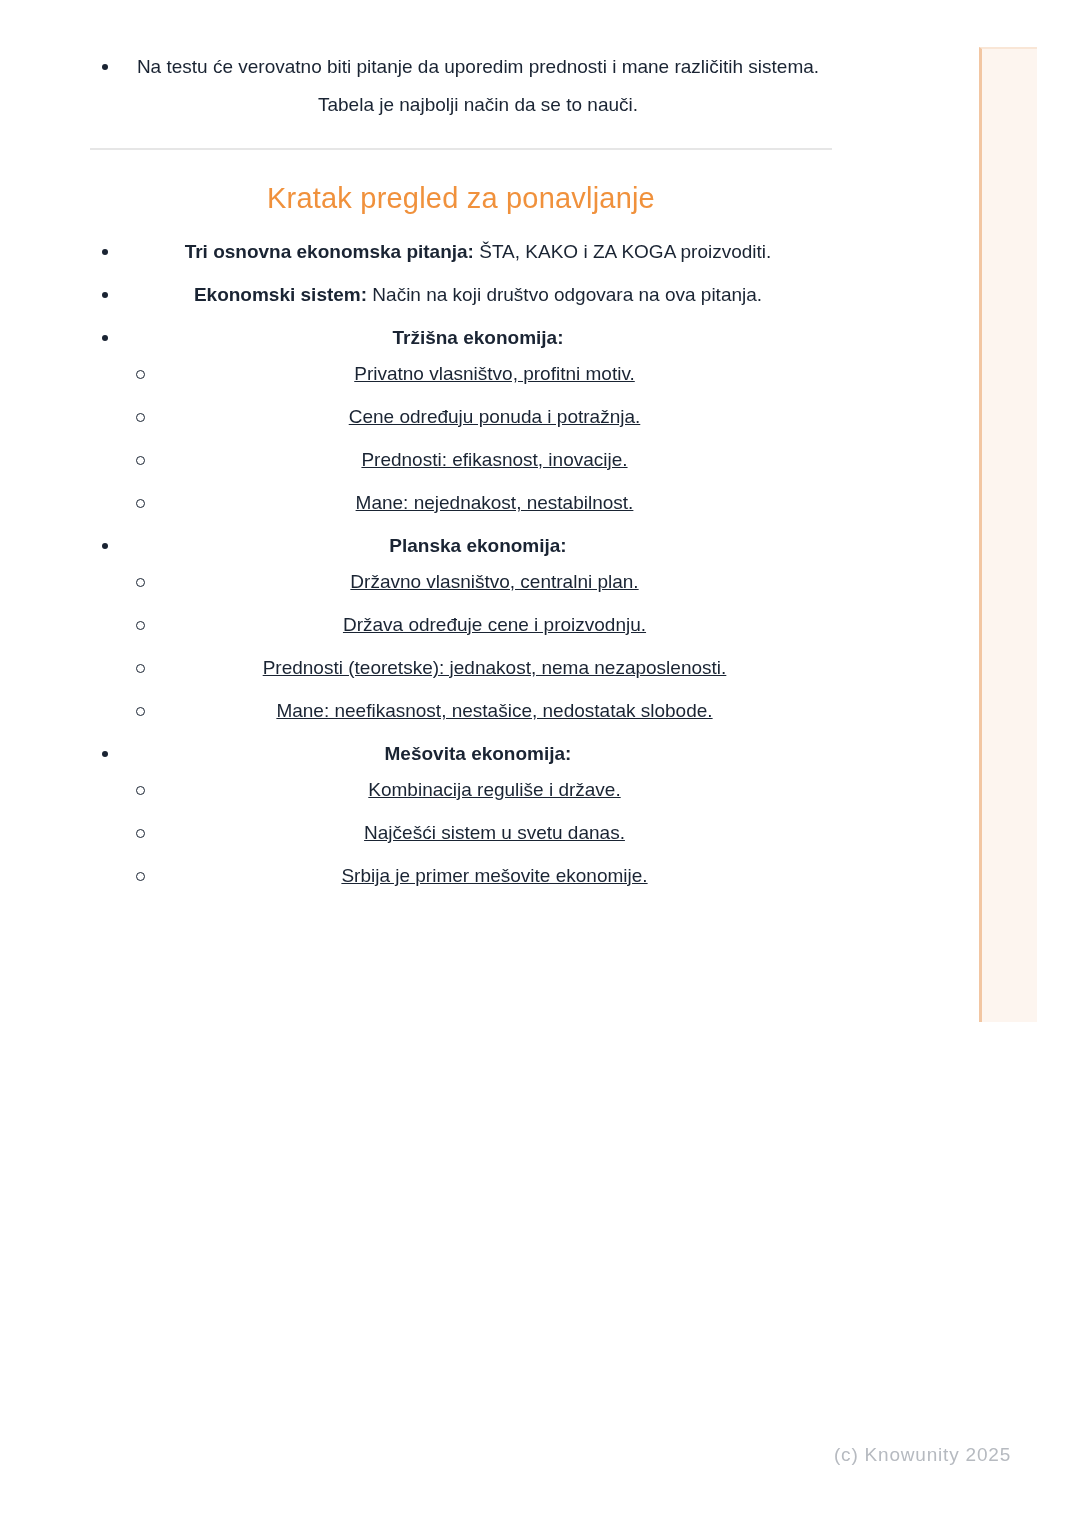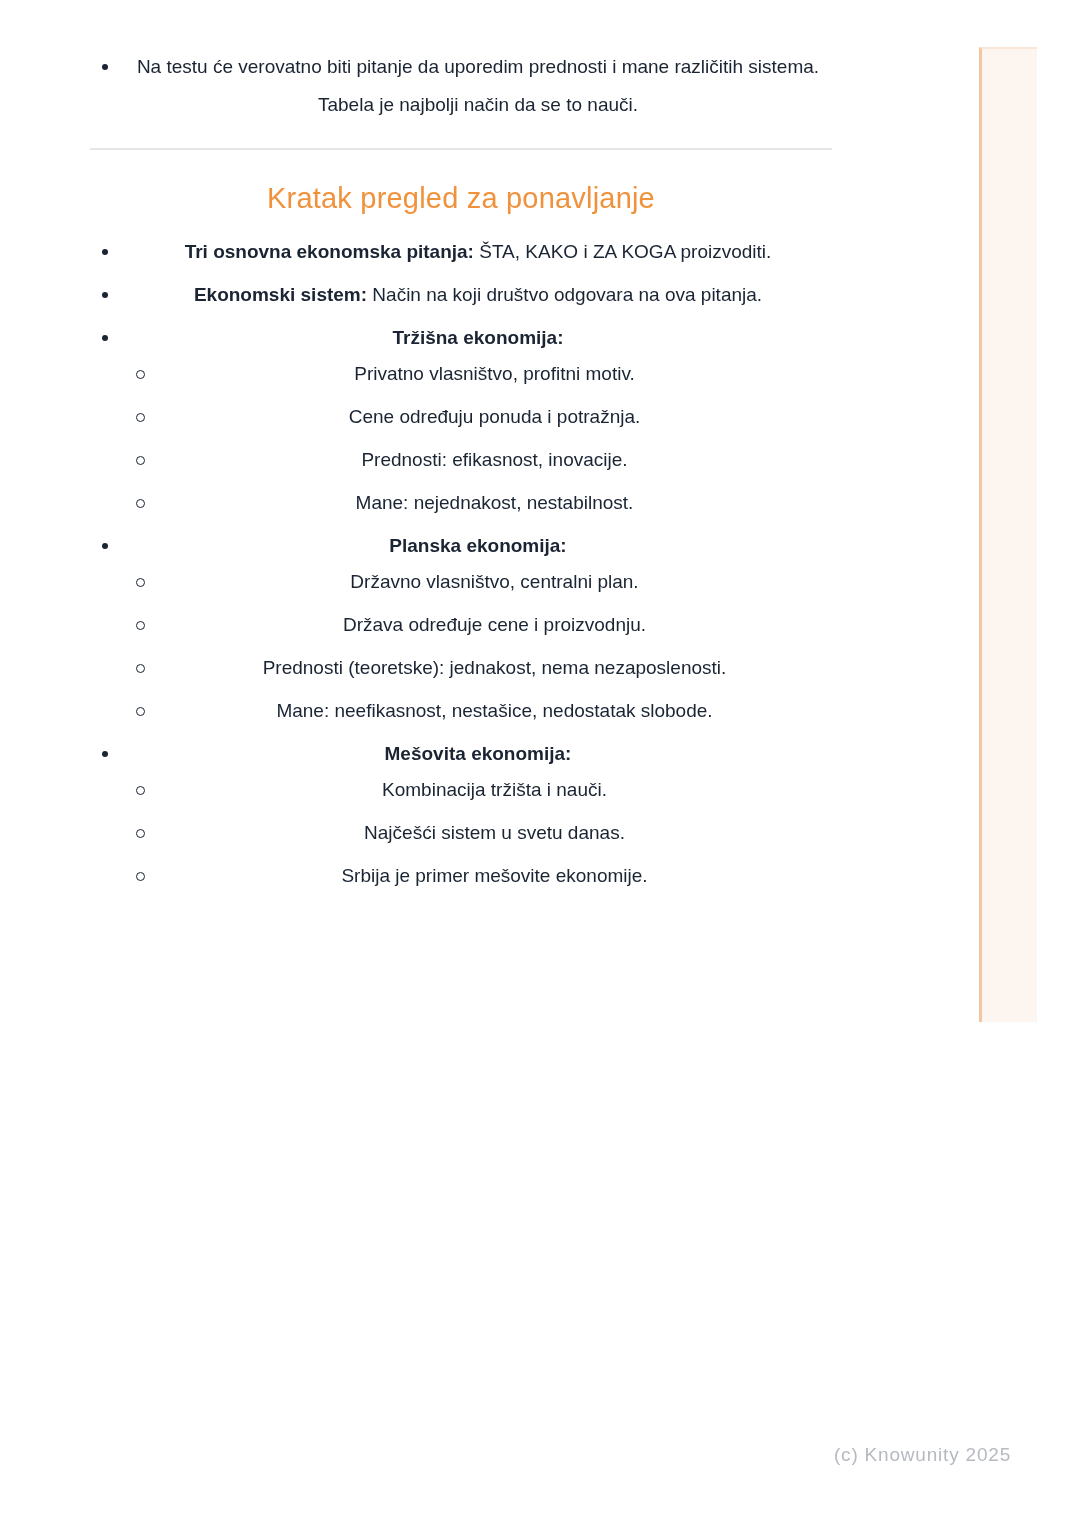--- a/index.html
+++ b/index.html
@@ -56,20 +56,21 @@
     font-size:29px;
     line-height:30px;
     font-weight:400;
     color:#f0913c;
     letter-spacing:0.2px;
   }
   .list { margin-top:27px; }
   .subs {
     margin-top:-7px;
     margin-bottom:11px;
+    text-decoration:underline;
   }
   .row.sub {
     padding-left:67px;
   }
   .row.sub .ring {
     position:absolute;
     left:46px; top:8px;
     width:7px; height:7px;
     border:1.5px solid #1a2433;
     border-radius:50%;
@@ -158,21 +159,21 @@
       </div>
     </div>
 
     <div class="row main">
       <span class="dot"></span>
       <span class="txt"><span class="lead">Mešovita ekonomija:</span><span></span></span>
     </div>
     <div class="subs">
       <div class="row sub">
         <span class="ring"></span>
-        <span class="txt">Kombinacija tržišta i nauči.</span>
+        <span class="txt">Kombinacija reguliše i države.</span>
       </div>
       <div class="row sub">
         <span class="ring"></span>
         <span class="txt">Najčešći sistem u svetu danas.</span>
       </div>
       <div class="row sub">
         <span class="ring"></span>
         <span class="txt">Srbija je primer mešovite ekonomije.</span>
       </div>
     </div>

